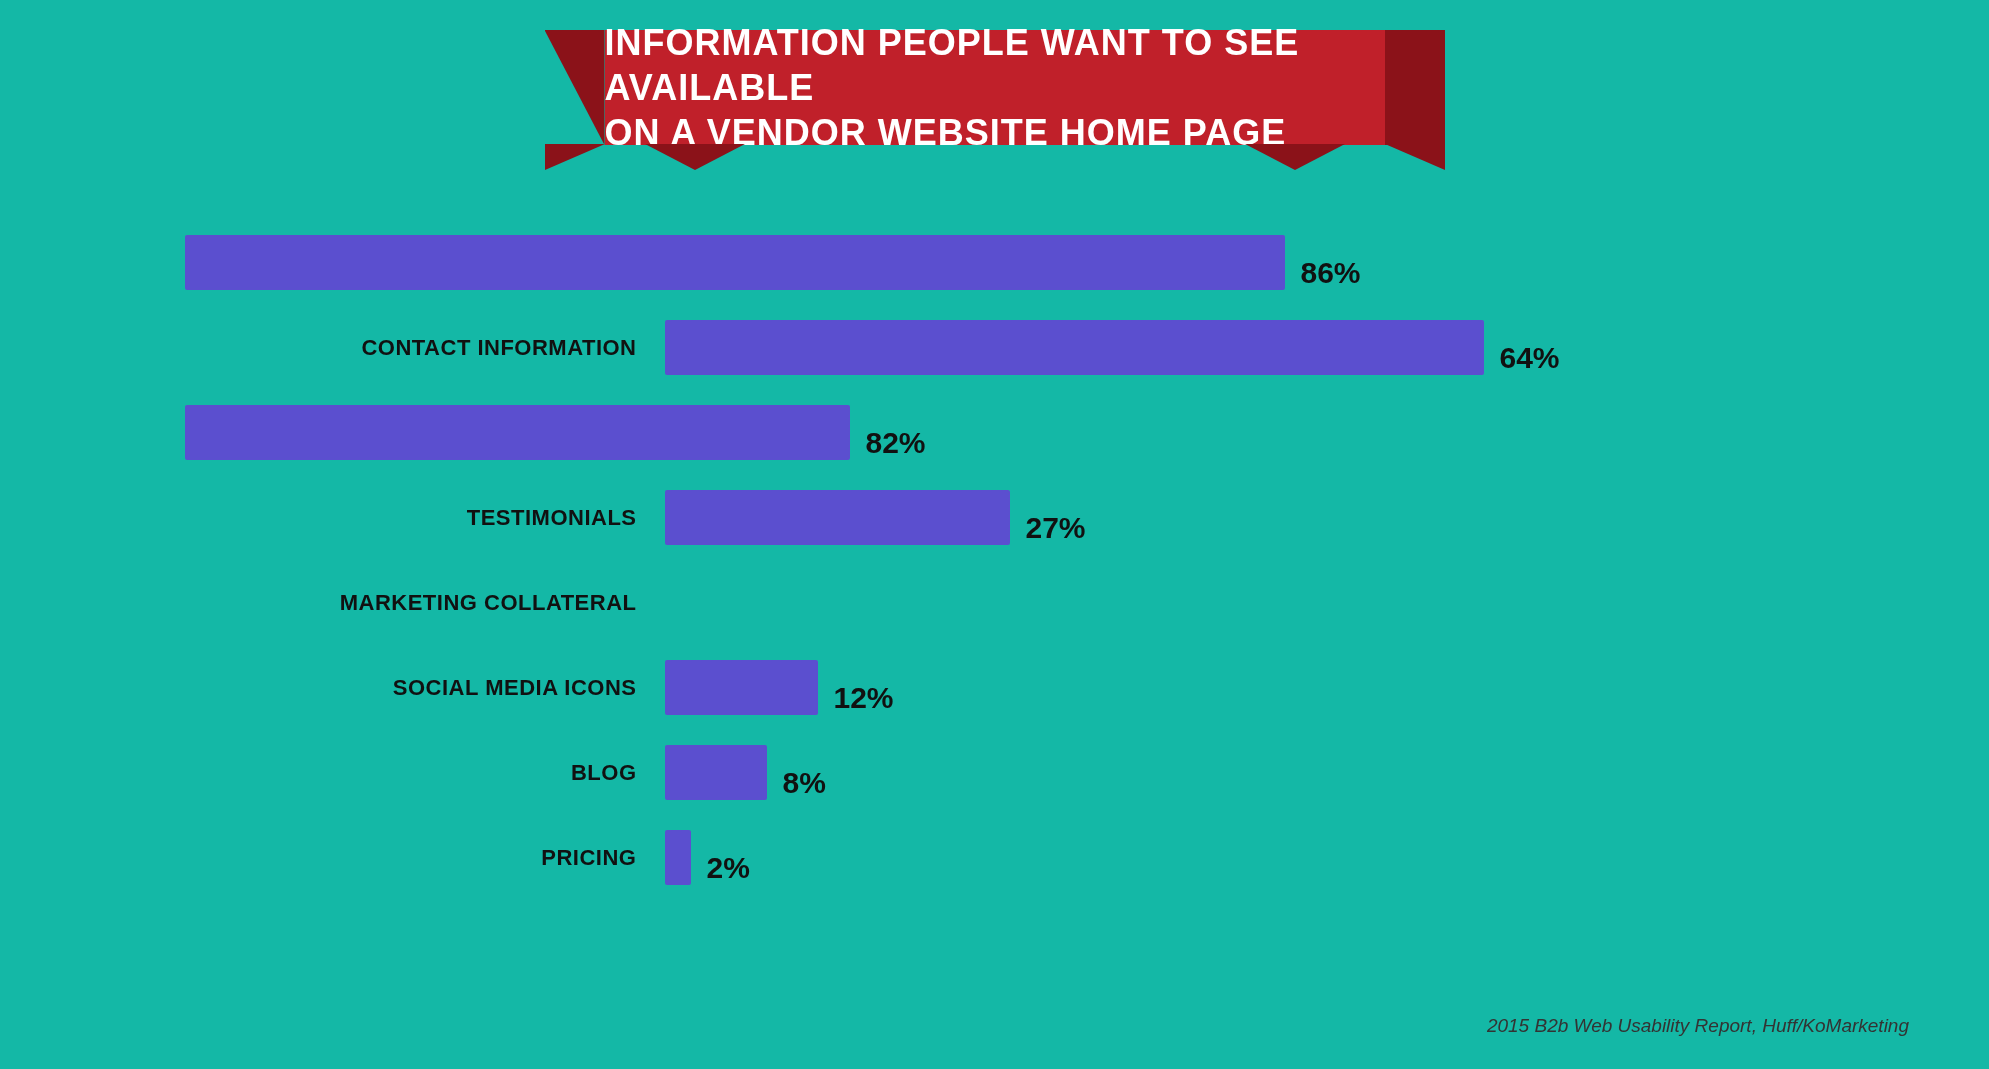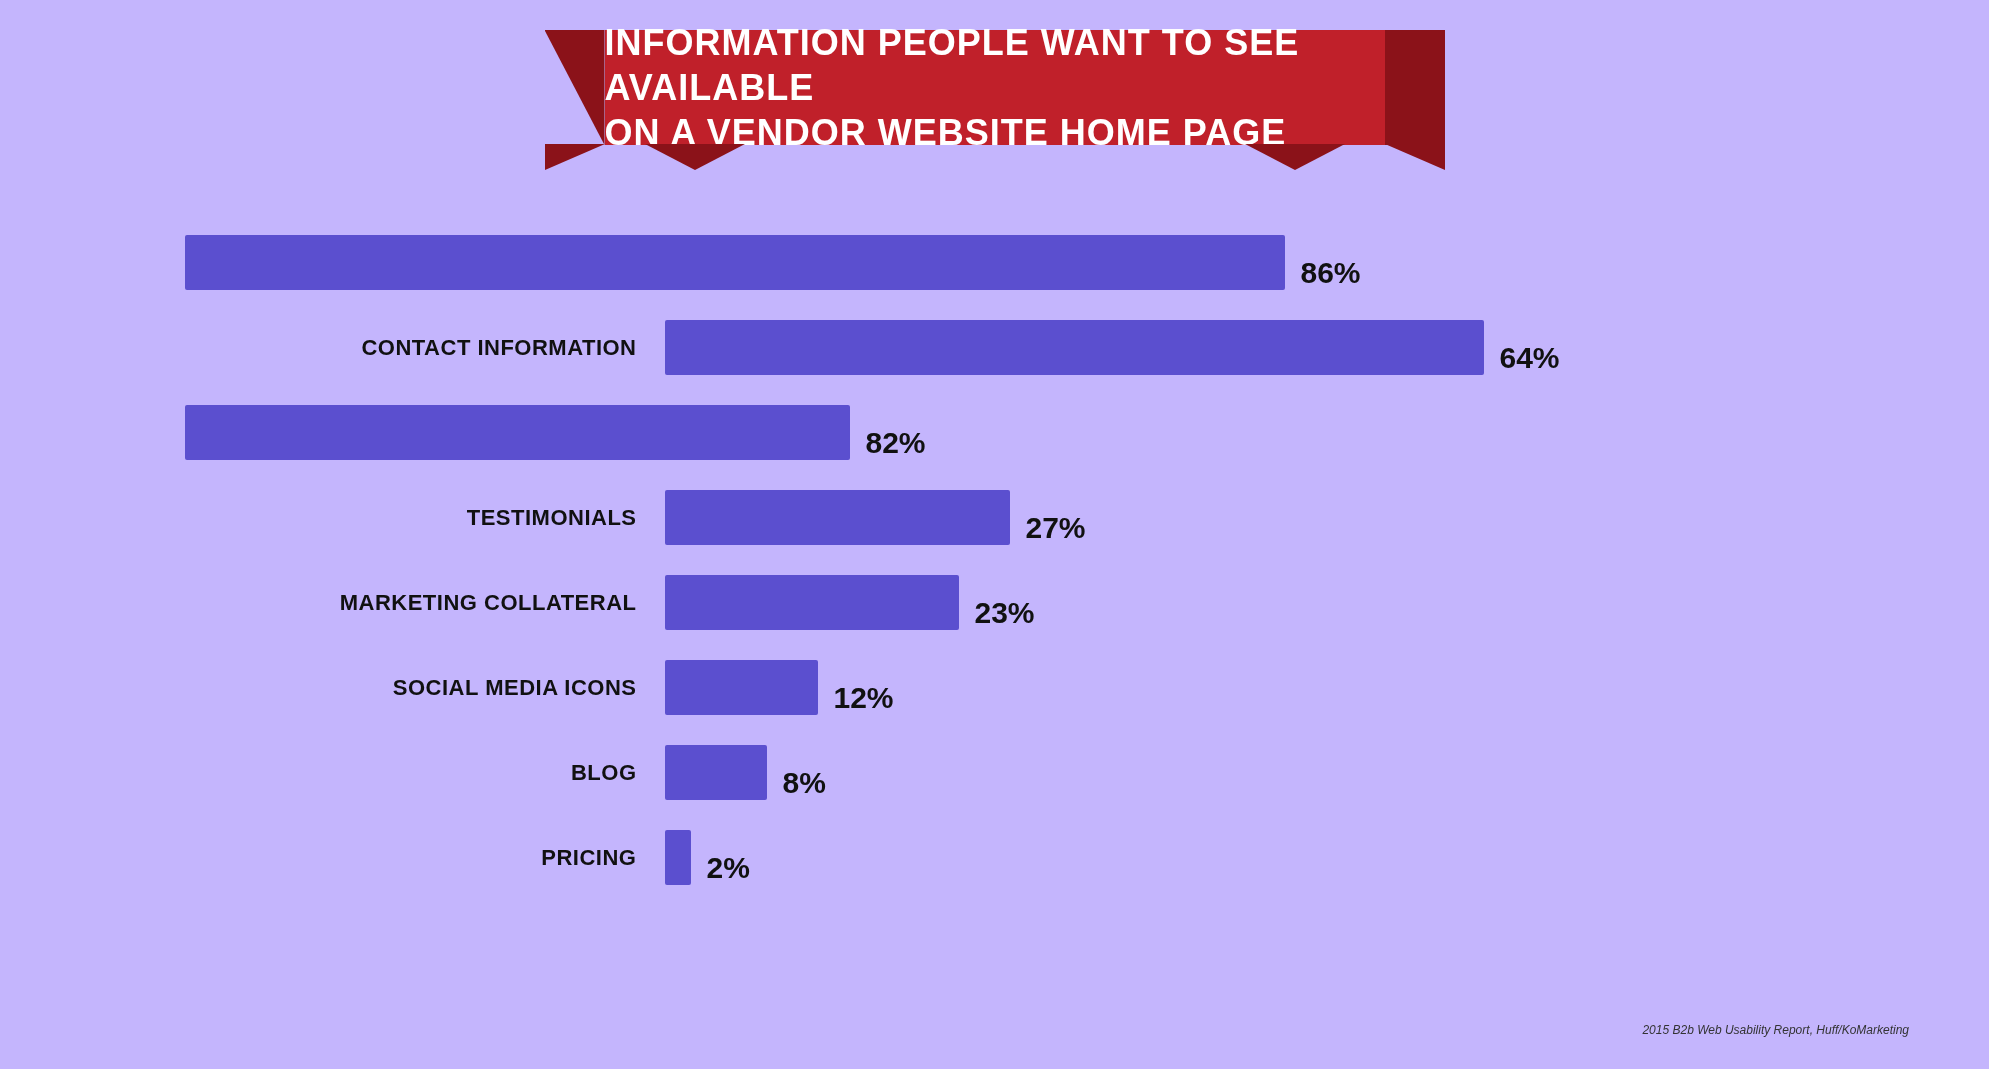--- a/index.html
+++ b/index.html
@@ -8,21 +8,21 @@
       height: 1069px;
       background: #ffffff;
       font-family: 'Arial Black', Arial, sans-serif;
       overflow: hidden;
       position: relative;
     }
 
     .chart-container {
       width: 1989px;
       height: 1069px;
-      background: #c4b5fd;
+      background: #14b8a6;
       display: flex;
       flex-direction: column;
       align-items: center;
       padding-top: 30px;
     }
 
     .banner-title {
       color: #ffffff;
       font-size: 36px;
       font-weight: 900;
@@ -78,21 +78,21 @@
       font-weight: 900;
       color: #111111;
       margin-left: 16px;
       white-space: nowrap;
     }
 
     .source-text {
       position: absolute;
       bottom: 32px;
       right: 80px;
-      font-size: 12px;
+      font-size: 19px;
       font-weight: 400;
       color: #333333;
       font-family: Arial, sans-serif;
       font-style: italic;
     }
 
     
     .ribbon-container {
       position: relative;
       width: 900px;
@@ -222,24 +222,20 @@
       </div>
       <div class="chart-row">
         <div class="row-label">TESTIMONIALS</div>
         <div class="bar-wrapper">
           <div class="bar" style="width: 345px;"></div>
           <div class="bar-value">27%</div>
         </div>
       </div>
       <div class="chart-row">
         <div class="row-label">MARKETING COLLATERAL</div>
-        <div class="bar-wrapper">
-          <div class="bar" style="width: 294px;"></div>
-          <div class="bar-value">23%</div>
-        </div>
       </div>
       <div class="chart-row">
         <div class="row-label">SOCIAL MEDIA ICONS</div>
         <div class="bar-wrapper">
           <div class="bar" style="width: 153px;"></div>
           <div class="bar-value">12%</div>
         </div>
       </div>
       <div class="chart-row">
         <div class="row-label">BLOG</div>

